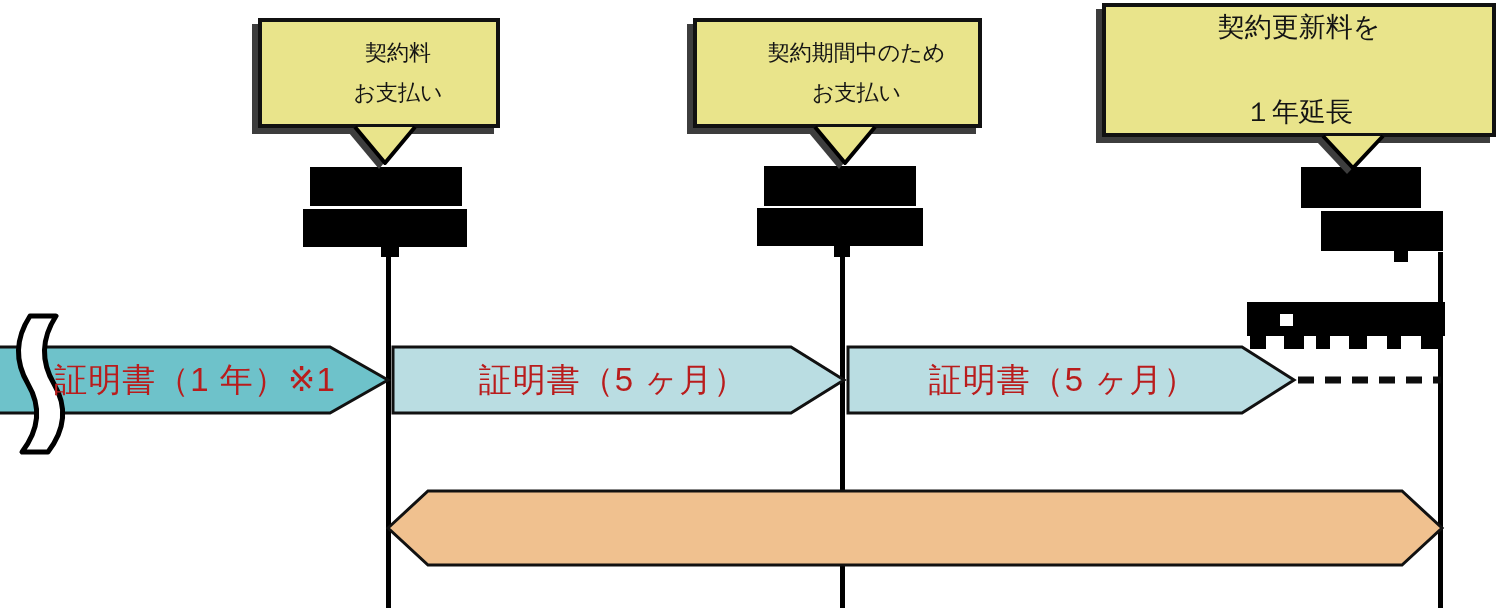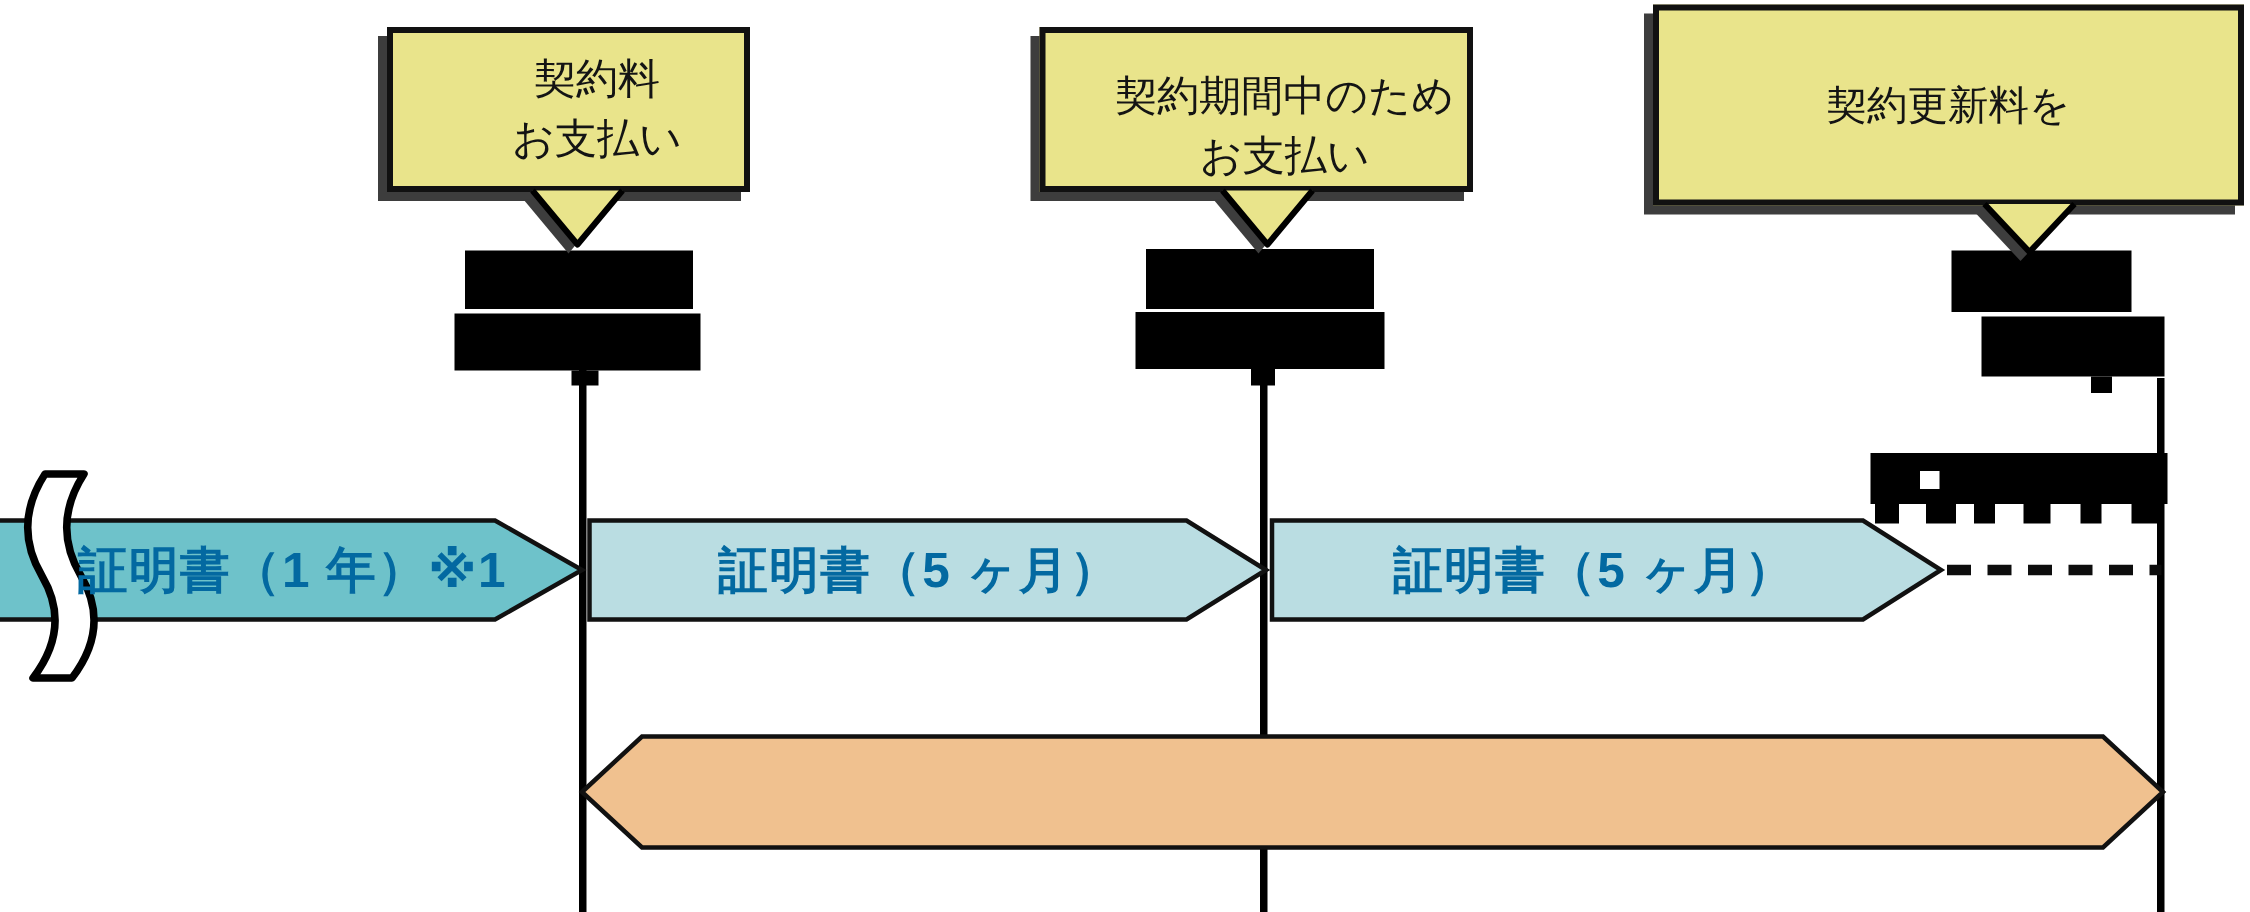--- a/index.html
+++ b/index.html
@@ -10,27 +10,27 @@
   .layer{position:absolute;left:0;top:0;}
   
   .callout{
     position:absolute;box-sizing:border-box;z-index:2;
     background:#E9E48B;border:4px solid #111;
     box-shadow:-6px 6px 0 0 #3D3D3D;
     display:flex;flex-direction:column;justify-content:center;align-items:center;
     text-align:center;color:#141414;font-weight:400;
   }
   .callout .ln{white-space:nowrap;}
-  .c1,.c2{font-size:28px;line-height:40px;padding-left:38px;}
+  .c1,.c2{font-size:22px;line-height:40px;padding-left:38px;}
   .c3{font-size:27px;line-height:41px;gap:44px;}
   .tail{position:absolute;z-index:3;overflow:visible;}
   
   .barlabel{
     position:absolute;z-index:4;display:flex;align-items:center;justify-content:center;
-    font-weight:700;color:#0369a1;font-size:33px;white-space:nowrap;letter-spacing:1px;
+    font-weight:400;color:#b91c1c;font-size:33px;white-space:nowrap;letter-spacing:1px;
   }
 </style>
 </head>
 <body>
 
 <div class="stage">
 
   <svg class="layer" width="1500" height="608" viewBox="0 0 1500 608">
 
     <rect x="386" y="240" width="5" height="368" fill="#000"></rect>
@@ -90,27 +90,28 @@
   <svg class="tail" style="left:1320px;top:136px;" width="66" height="42">
     <path d="M-3,6 L27,38 L57,6" fill="#3D3D3D"></path>
     <path d="M3,0 L33,32 L63,0" fill="#E9E48B" stroke="#000" stroke-width="4" stroke-linejoin="round"></path>
   </svg>
 
   <div class="callout c1" style="left:258px;top:18px;width:242px;height:110px;">
     <div class="ln">契約料</div>
     <div class="ln">お支払い</div>
   </div>
 
-  <div class="callout c2" style="left:693px;top:18px;width:289px;height:110px;justify-content:flex-end;">
+  <div class="callout c2" style="left:693px;top:18px;width:289px;height:110px;">
     <div class="ln">契約期間中のため</div>
     <div class="ln">お支払い</div>
   </div>
 
   <div class="callout c3" style="left:1102px;top:3px;width:394px;height:134px;">
     <div class="ln">契約更新料を</div>
+    <div class="ln">１年延長</div>
   </div>
 
   <div class="barlabel" style="left:30px;top:347px;width:330px;height:66px;">証明書（1 年）※1</div>
 
   <div class="barlabel" style="left:393px;top:347px;width:440px;height:66px;">証明書（5 ヶ月）</div>
 
   <div class="barlabel" style="left:848px;top:347px;width:430px;height:66px;">証明書（5 ヶ月）</div>
 
 
 </div>

